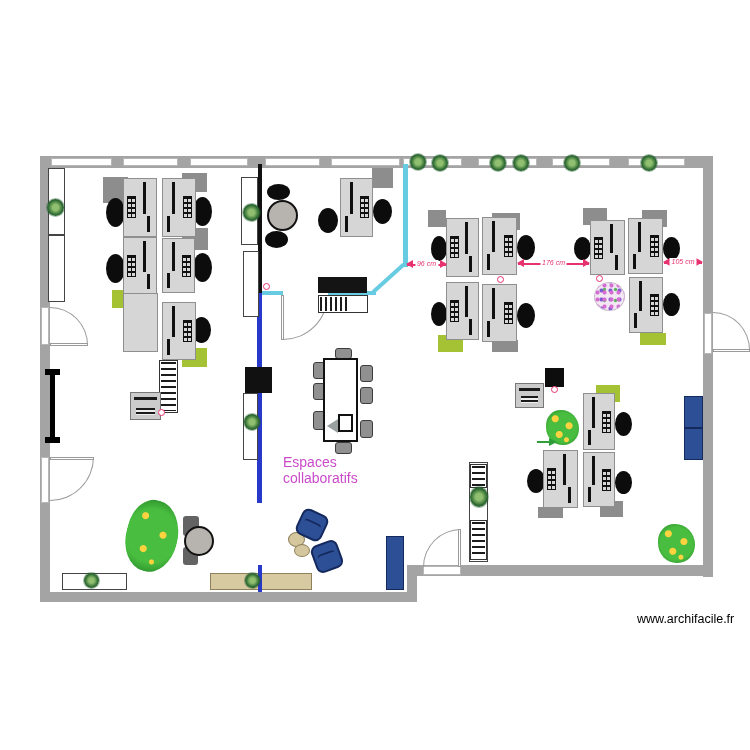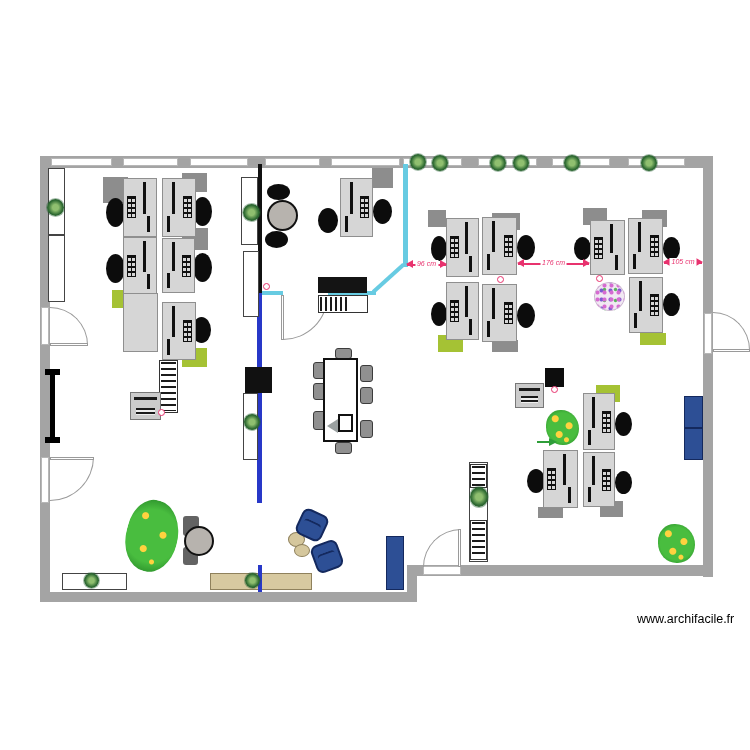--- a/index.html
+++ b/index.html
@@ -352,14 +352,15 @@
         <span class="ah r"></span>
         <span class="lbl">176 cm</span>
       </div>
       <div class="el dim" style="left: 664px; top: 256px; width: 38px; height: 12px;">
         <span class="line"></span>
         <span class="ah l"></span>
         <span class="ah r"></span>
         <span class="lbl">105 cm</span>
       </div>
     </div>
+  <div class="room-label">Espaces collaboratifs</div>
   <div class="watermark">www.archifacile.fr</div>
 </div>
 
 </body></html>

